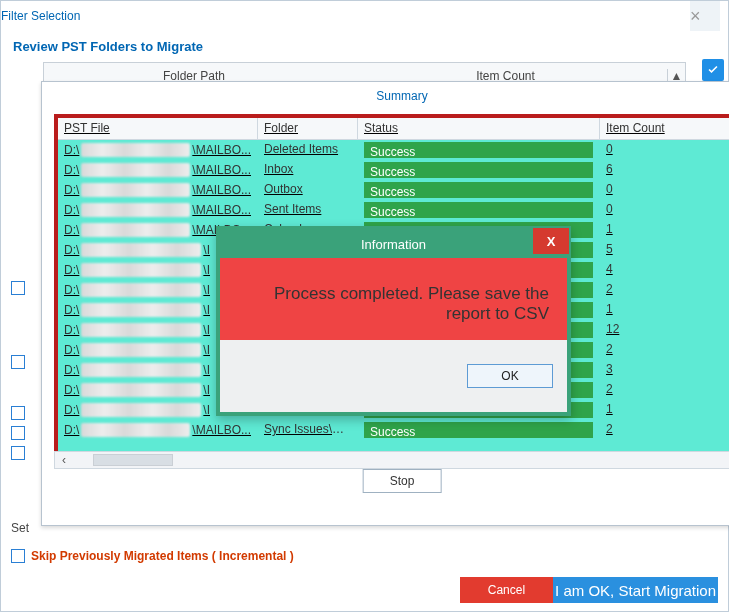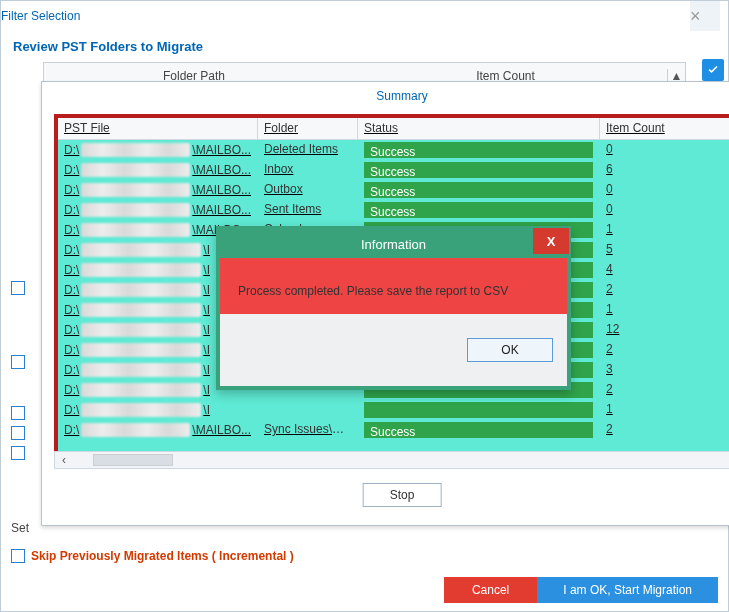--- a/index.html
+++ b/index.html
@@ -24,21 +24,21 @@
 .chk { width:14px; height:14px; border:1px solid #2a7fd4; background:#fff; }
 
 .set-label { position:absolute; left:10px; top:520px; color:#444; }
 
 .skip-row { position:absolute; left:10px; top:548px; display:flex; align-items:center; gap:6px; }
 .skip-row .chk { border:1px solid #2a7fd4; }
 .skip-row span { color:#d23a00; font-weight:bold; }
 
 .bottom-buttons { position:absolute; right:10px; bottom:8px; display:flex; gap:0; }
 .btn-cancel { background:#e23b2f; color:#fff; border:none; height:26px; padding:0 28px; font-size:12px;}
-.btn-ok { background:#2a90df; color:#fff; border:none; height:26px; padding:0 26px; font-size:12px;}
+.btn-ok { background:#2a90df; color:#fff; border:none; height:26px; padding:0 2px; font-size:15px;}
 
 
 .summary-dialog { position:absolute; left:40px; top:80px; width:722px; height:445px; background:#fff; border:1px solid #b7c3cf; box-shadow:0 2px 4px rgba(0,0,0,.15); }
 .summary-titlebar { height:28px; line-height:28px; text-align:center; color:#0066b3; font-size:13px; position:relative; }
 .summary-titlebar .close { position:absolute; right:6px; top:0; width:26px; height:26px; line-height:26px; color:#888; font-size:16px; }
 
 .summary-table { margin:4px 12px 0 12px; border:4px solid #b91c1c; height:354px; overflow:hidden; background:#5eead4; position:relative;text-decoration:underline;}
 .summary-thead { display:flex; height:22px; background:#f6f8fa; border-bottom:1px solid #cfd8e0;}
 .summary-thead > div { border-right:1px solid #cfd8e0; padding:3px 6px; color:#333; font-weight:normal;}
 .col-pst { width:200px; }
@@ -53,30 +53,30 @@
 .blur { display:inline-block; width:120px; height:14px; background:linear-gradient(90deg, #d9d9d9 0,#ededed 20%,#d9d9d9 40%, #ededed 60%, #d9d9d9 80%, #ededed 100%); filter:blur(1px); border-radius:2px;}
 .prefix { color:#333; }
 .suffix { color:#333; }
 .status-pill { background:#2fa44a; color:#fff; padding:2px 6px; width:100%; display:inline-block; height:100%; line-height:16px; }
 
 .hscroll { position:absolute; left:12px; right:12px; bottom:56px; height:18px; display:flex; align-items:center; border:1px solid #cfd8e0; background:#f2f4f7;}
 .hscroll .thumb{ height:12px; background:#d8dee4; width:80px; margin-left:20px; border:1px solid #cacfd5;}
 .hscroll .arrow { width:18px; text-align:center; color:#555;}
 .hscroll .spacer{ flex:1; }
 
-.summary-stop { position:absolute; left:50%; transform:translateX(-50%); bottom:18px; }
+.summary-stop { position:absolute; left:50%; transform:translateX(-50%); bottom:32px; }
 .summary-stop button { height:24px; padding:0 26px; background:#fff; border:1px solid #9fb1c1; color:#333;}
 .summary-grip { position:absolute; right:6px; bottom:6px; color:#b0bac4; font-size:10px; letter-spacing:-2px; line-height:6px;}
 
 
 .info-dialog { position:absolute; left:215px; top:225px; width:355px; background:#ef4444; border:4px solid #3aa27a; box-shadow:0 4px 10px rgba(0,0,0,.25);}
 .info-titlebar { background:#3aa27a; height:28px; display:flex; align-items:center; justify-content:center; position:relative;}
 .info-titlebar span { color:#fff; font-size:13px;}
 .info-close { position:absolute; right:-2px; top:-2px; width:36px; height:26px; background:#d53a2f; color:#fff; display:flex; align-items:center; justify-content:center; font-weight:bold; font-size:13px;}
-.info-body { padding:26px 18px 16px 18px; text-align:left; color:#333; font-size:12px;}
+.info-body { padding:26px 18px 16px 18px; text-align:right; color:#333; font-size:17px;}
 .info-footer { background:#eef0f1; padding:24px 14px; display:flex; justify-content:flex-end;}
 .info-footer button { height:24px; width:86px; background:#eef5fb; border:1px solid #5d9bd4; color:#222;}
 
 </style>
 </head>
 <body>
 
 <div class="filter-window">
   <div class="filter-titlebar">
     <span>Filter Selection</span>

